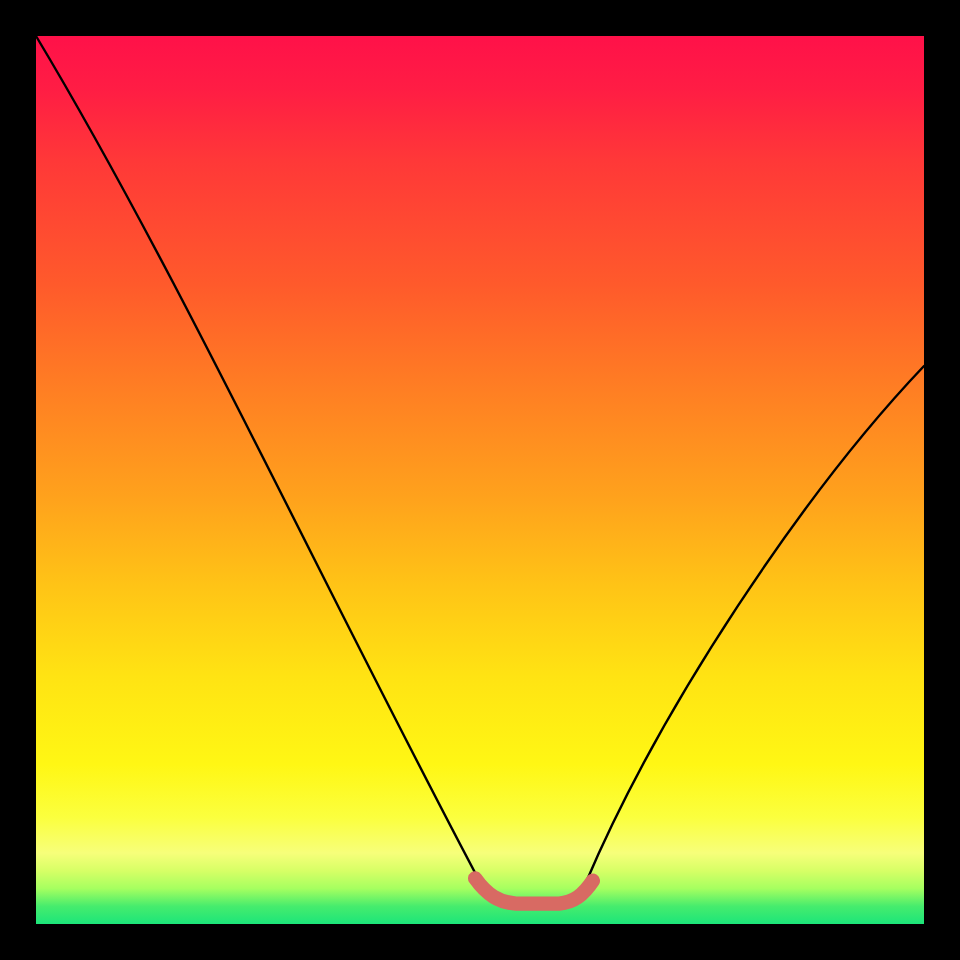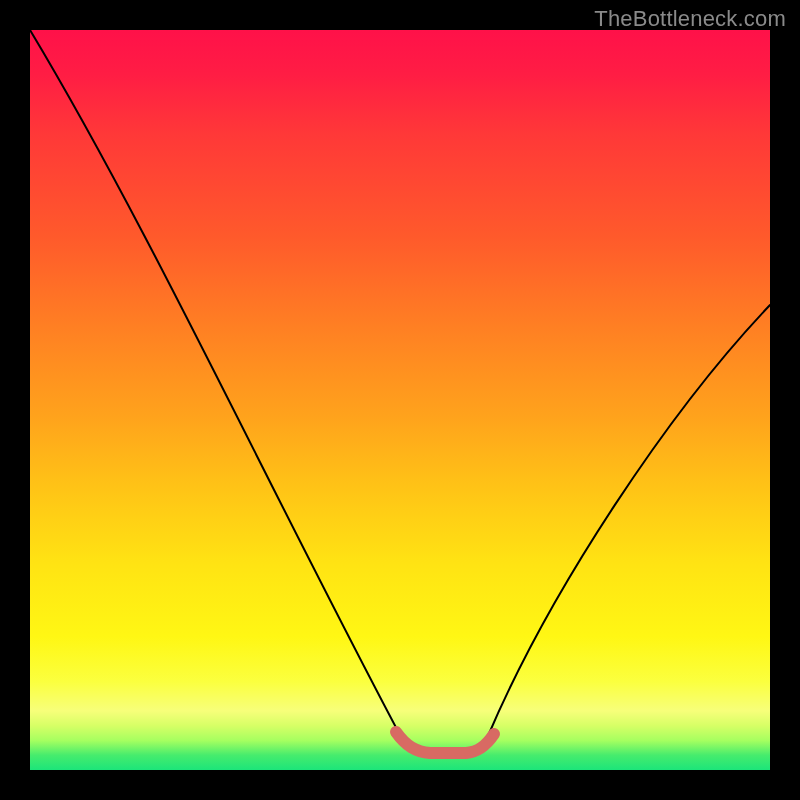--- a/index.html
+++ b/index.html
@@ -70,21 +70,20 @@
     width: 100%;
     height: 100%;
     overflow: visible;
   }
 </style>
 </head>
 <body>
 
 <div class="outer">
 
-  <div class="watermark">TheBottleneck.com</div>
 
   <div class="plot-frame">
     <div class="grad"></div>
     <svg class="curves" viewBox="0 0 740 740" preserveAspectRatio="none">
 
       <path d="M 0 0
                C 120 200, 240 460, 370 705
                C 378 715, 386 720, 394 721
                L 438 721
                C 446 720, 452 716, 458 706

